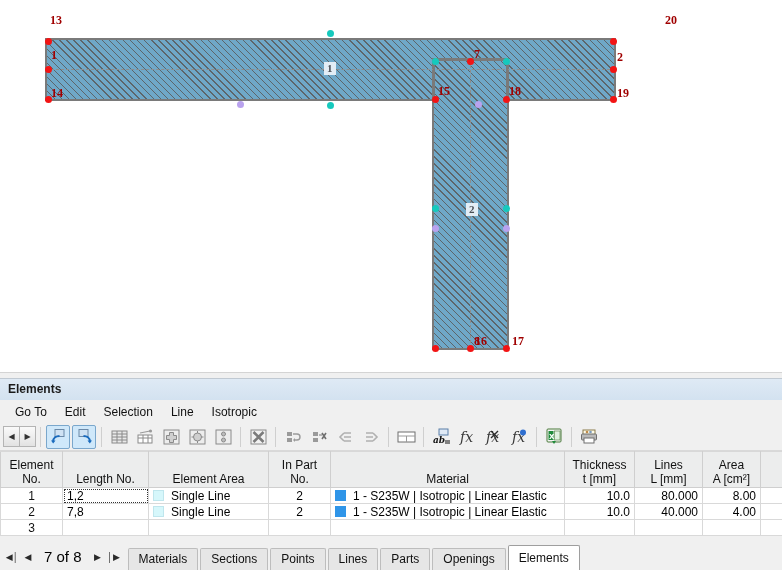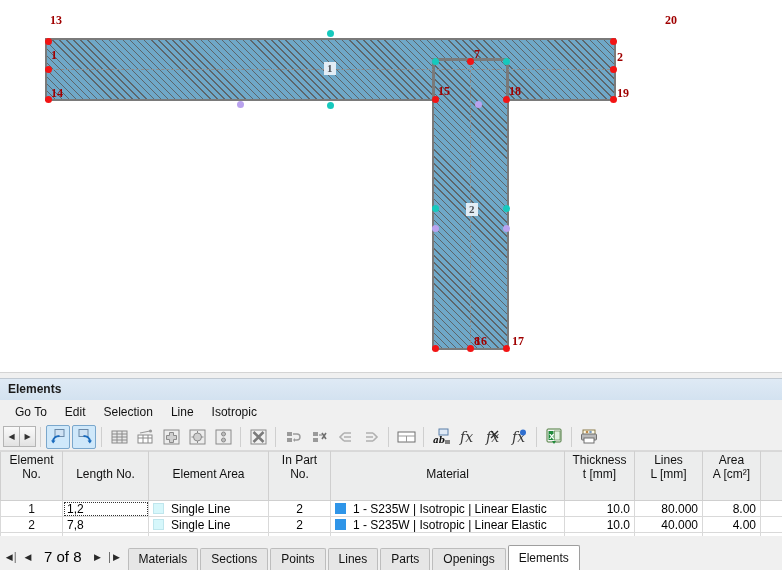--- a/index.html
+++ b/index.html
@@ -192,21 +192,21 @@
     font-weight: normal;
     font-size: 12px;
     color: #111;
     padding: 1px 4px;
     height: 36px;
     vertical-align: bottom;
     text-align: center;
     line-height: 14px;
   }
   table#grid th .hdr-top { display:block; }
-  table#grid th .hdr-bot { display:block; padding-bottom:18px; }
+  table#grid th .hdr-bot { display:block; padding-bottom:0; }
   table#grid td {
     border: 1px solid #d9d9d9;
     height: 16px;
     padding: 0 4px;
     font-size: 12px;
     background: #ffffff;
     white-space: nowrap;
     overflow: hidden;
   }
   td.rowhdr {

